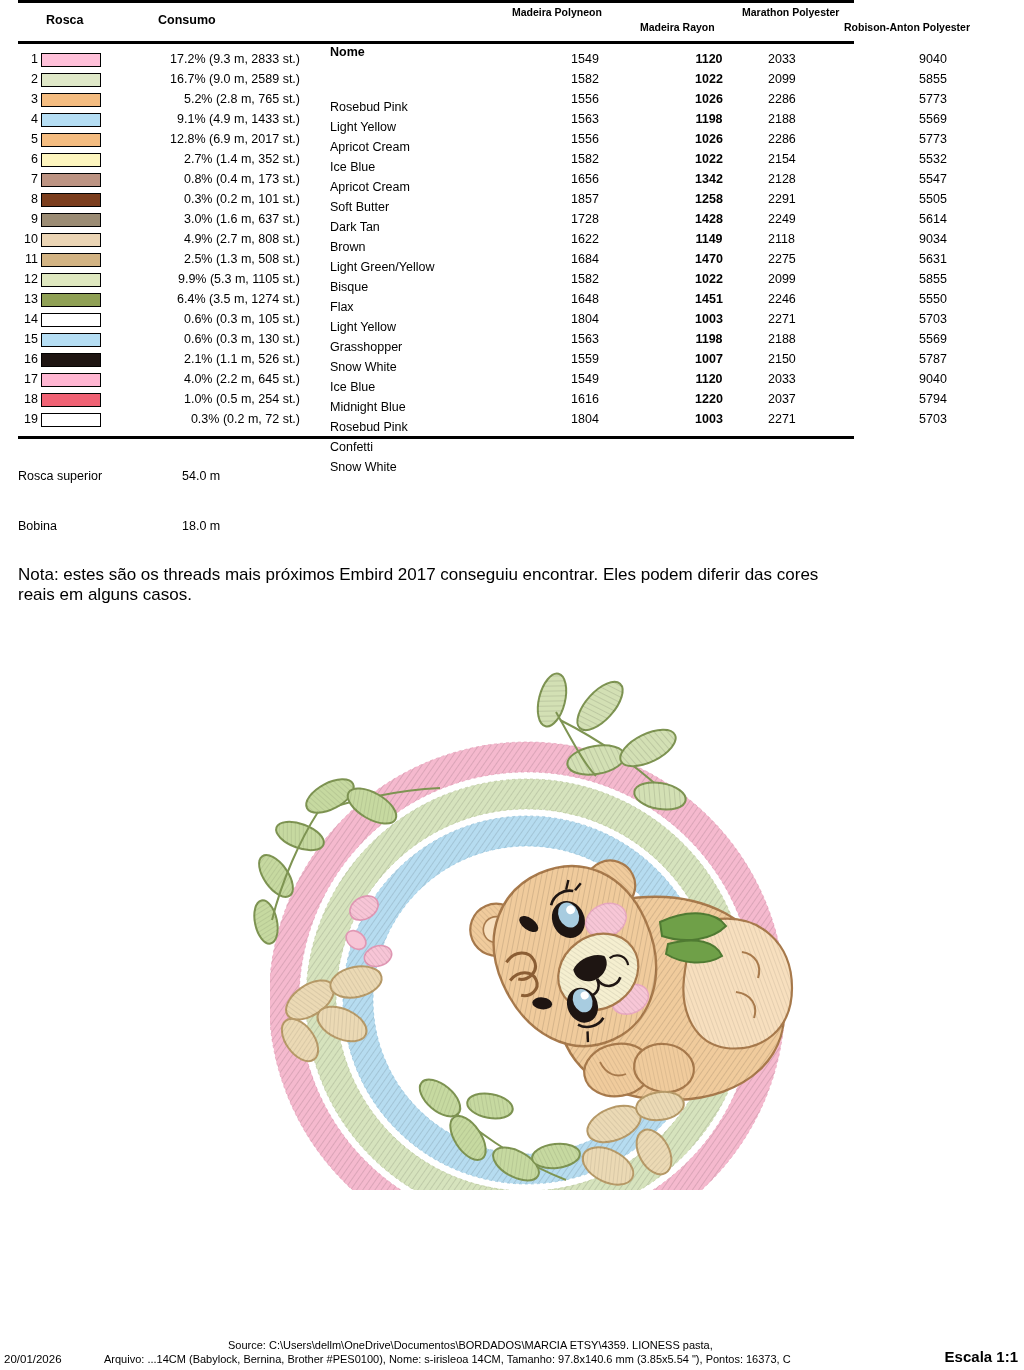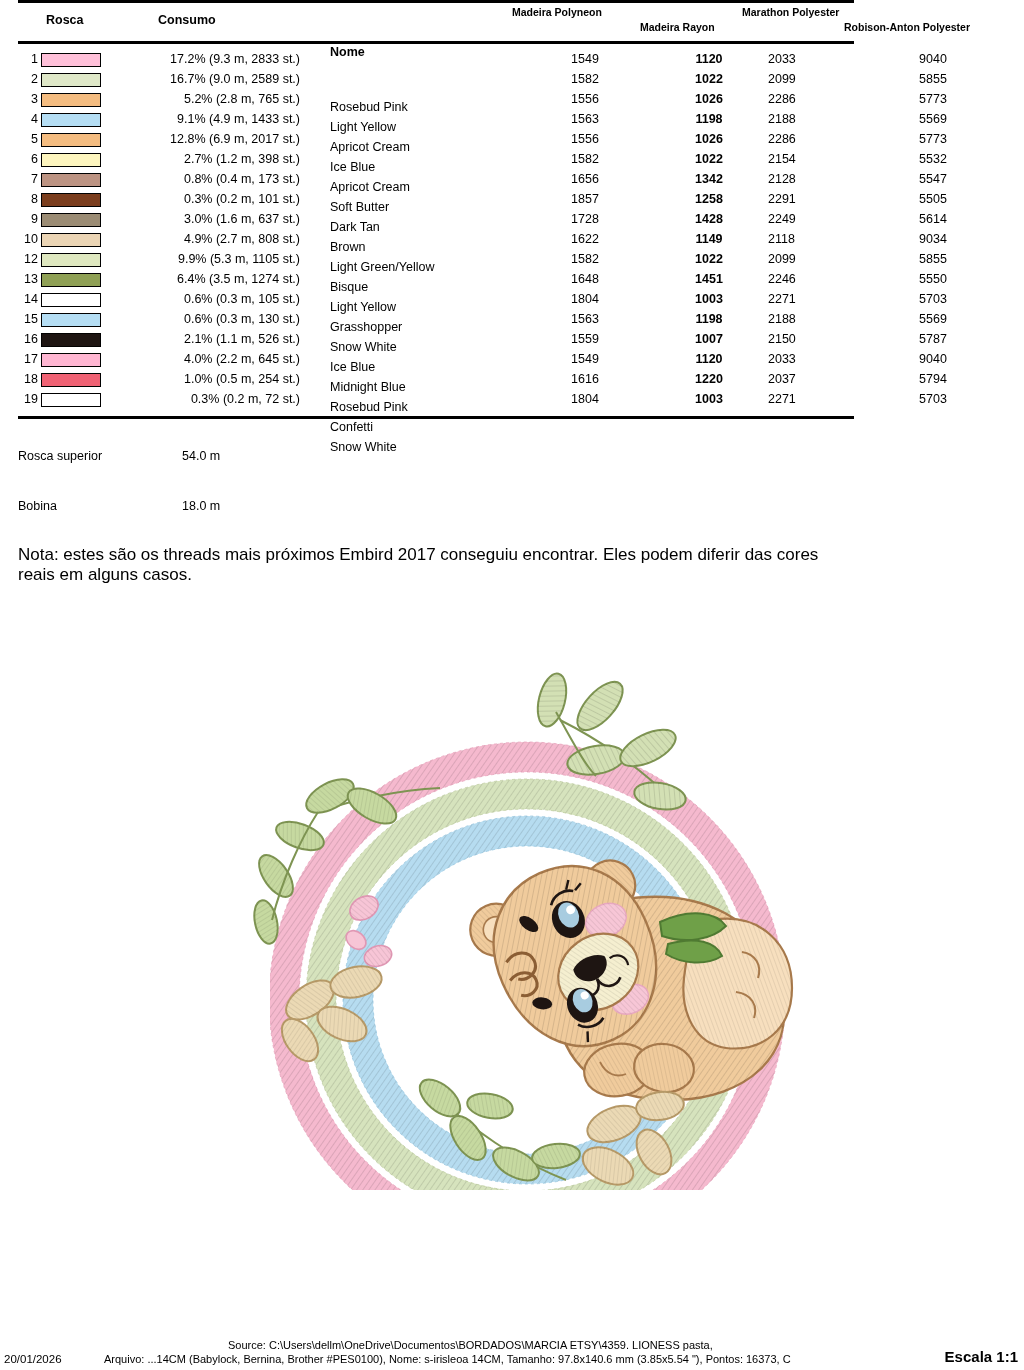--- a/index.html
+++ b/index.html
@@ -179,21 +179,21 @@
         <span class="cell c-n1">1556</span>
         <span class="cell c-n2">1026</span>
         <span class="cell c-n3">2286</span>
         <span class="cell c-n4">5773</span>
       </div>
       <div class="trow">
         <span class="cell c-idx">6</span>
         <span class="cell c-sw">
           <span class="swatch" style="background:#FDF5BE"></span>
         </span>
-        <span class="cell c-cons">2.7% (1.2 m, 398 st.)</span>
+        <span class="cell c-cons">2.7% (1.4 m, 352 st.)</span>
         <span class="cell c-name">Soft Butter</span>
         <span class="cell c-n1">1582</span>
         <span class="cell c-n2">1022</span>
         <span class="cell c-n3">2154</span>
         <span class="cell c-n4">5532</span>
       </div>
       <div class="trow">
         <span class="cell c-idx">7</span>
         <span class="cell c-sw">
           <span class="swatch" style="background:#BC9382"></span>
@@ -233,20 +233,32 @@
         <span class="cell c-idx">10</span>
         <span class="cell c-sw">
           <span class="swatch" style="background:#EBD5B5"></span>
         </span>
         <span class="cell c-cons">4.9% (2.7 m, 808 st.)</span>
         <span class="cell c-name">Bisque</span>
         <span class="cell c-n1">1622</span>
         <span class="cell c-n2">1149</span>
         <span class="cell c-n3">2118</span>
         <span class="cell c-n4">9034</span>
+      </div>
+      <div class="trow">
+        <span class="cell c-idx">11</span>
+        <span class="cell c-sw">
+          <span class="swatch" style="background:#D2B383"></span>
+        </span>
+        <span class="cell c-cons">2.5% (1.3 m, 508 st.)</span>
+        <span class="cell c-name">Flax</span>
+        <span class="cell c-n1">1684</span>
+        <span class="cell c-n2">1470</span>
+        <span class="cell c-n3">2275</span>
+        <span class="cell c-n4">5631</span>
       </div>
       <div class="trow">
         <span class="cell c-idx">12</span>
         <span class="cell c-sw">
           <span class="swatch" style="background:#DFE8C0"></span>
         </span>
         <span class="cell c-cons">9.9% (5.3 m, 1105 st.)</span>
         <span class="cell c-name">Light Yellow</span>
         <span class="cell c-n1">1582</span>
         <span class="cell c-n2">1022</span>

